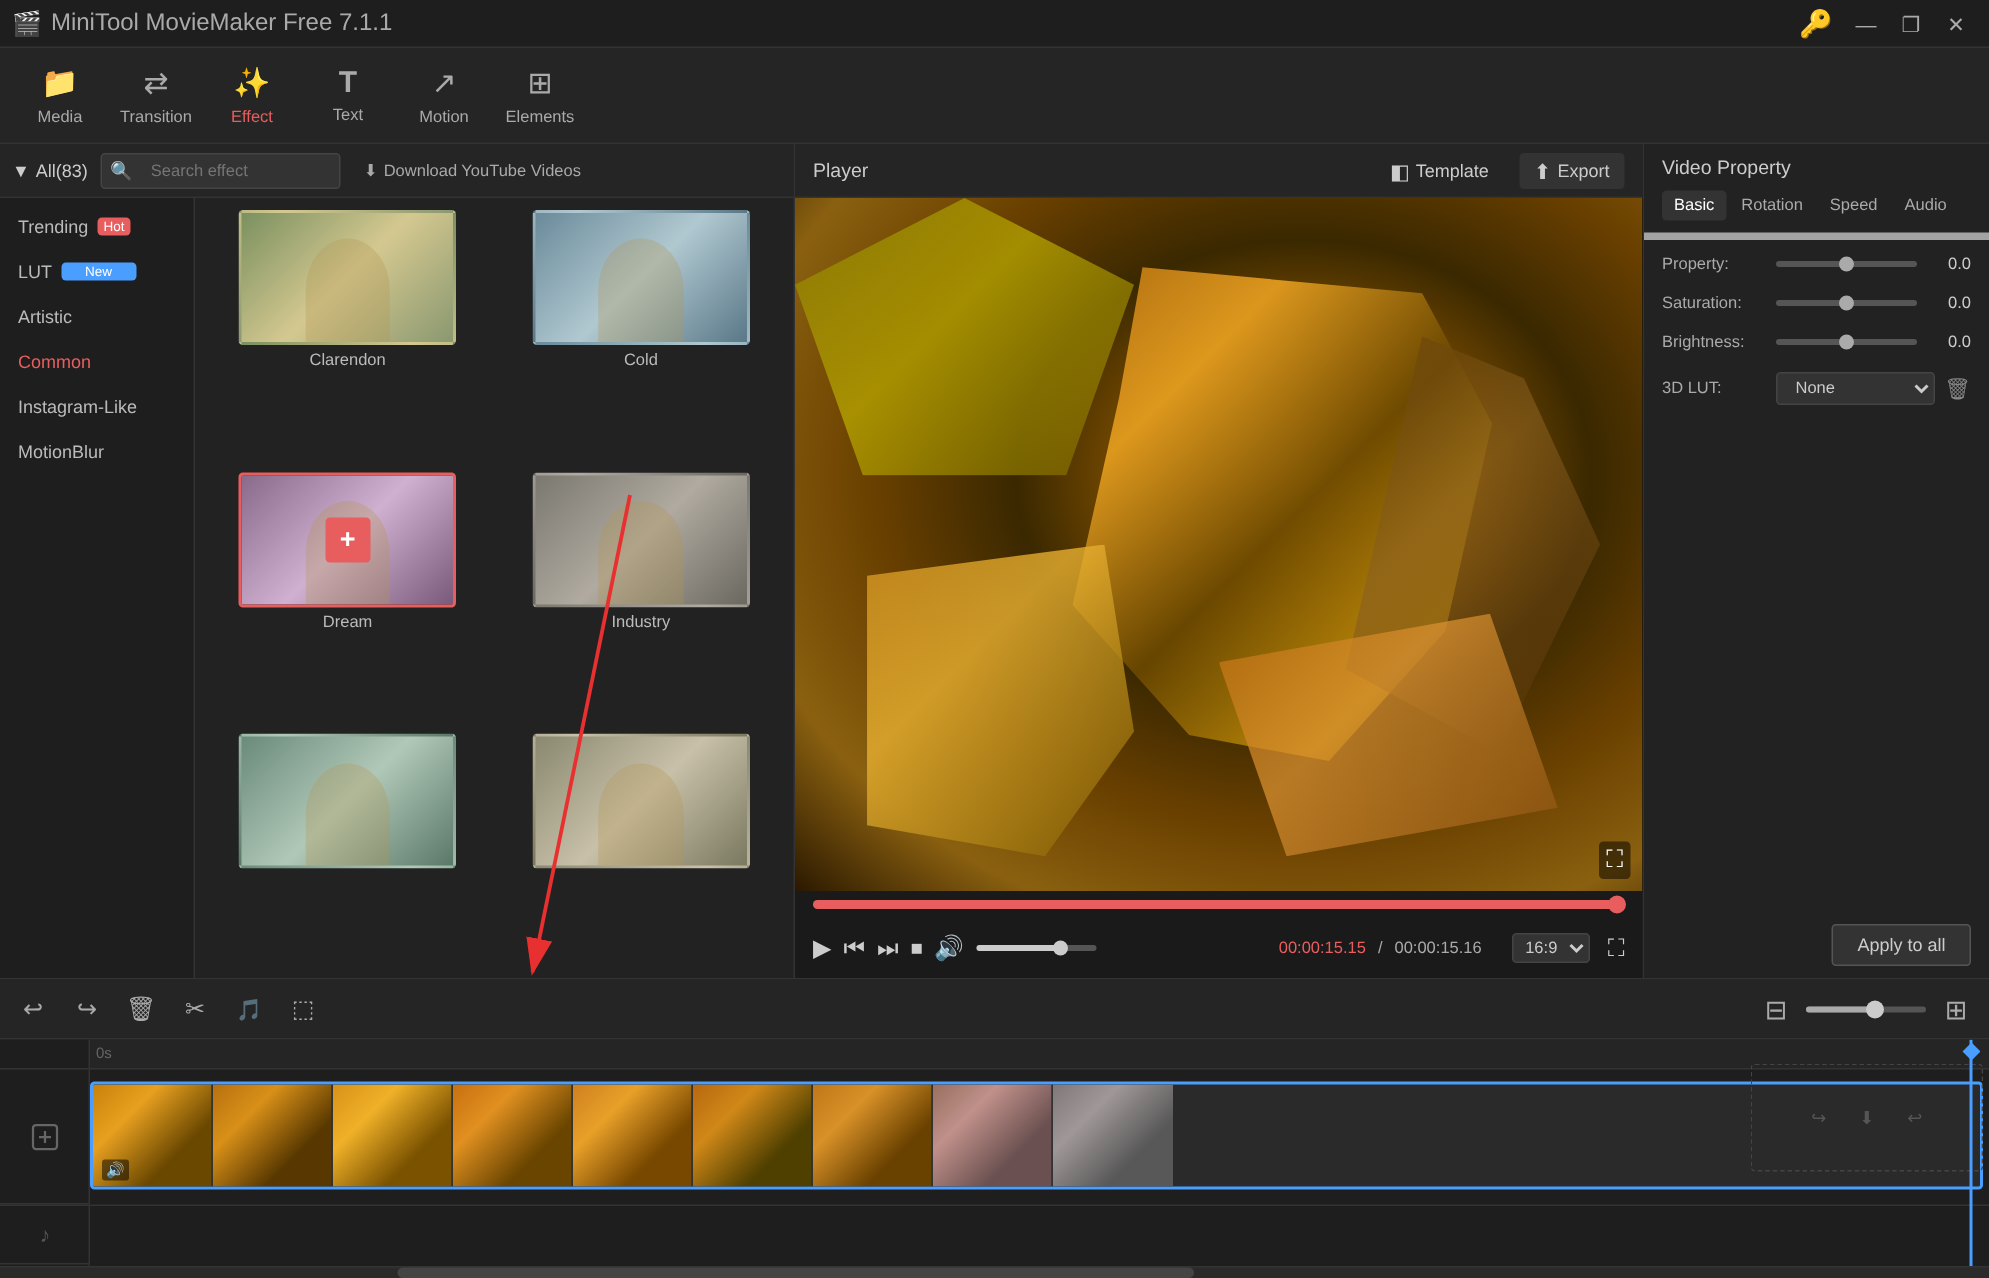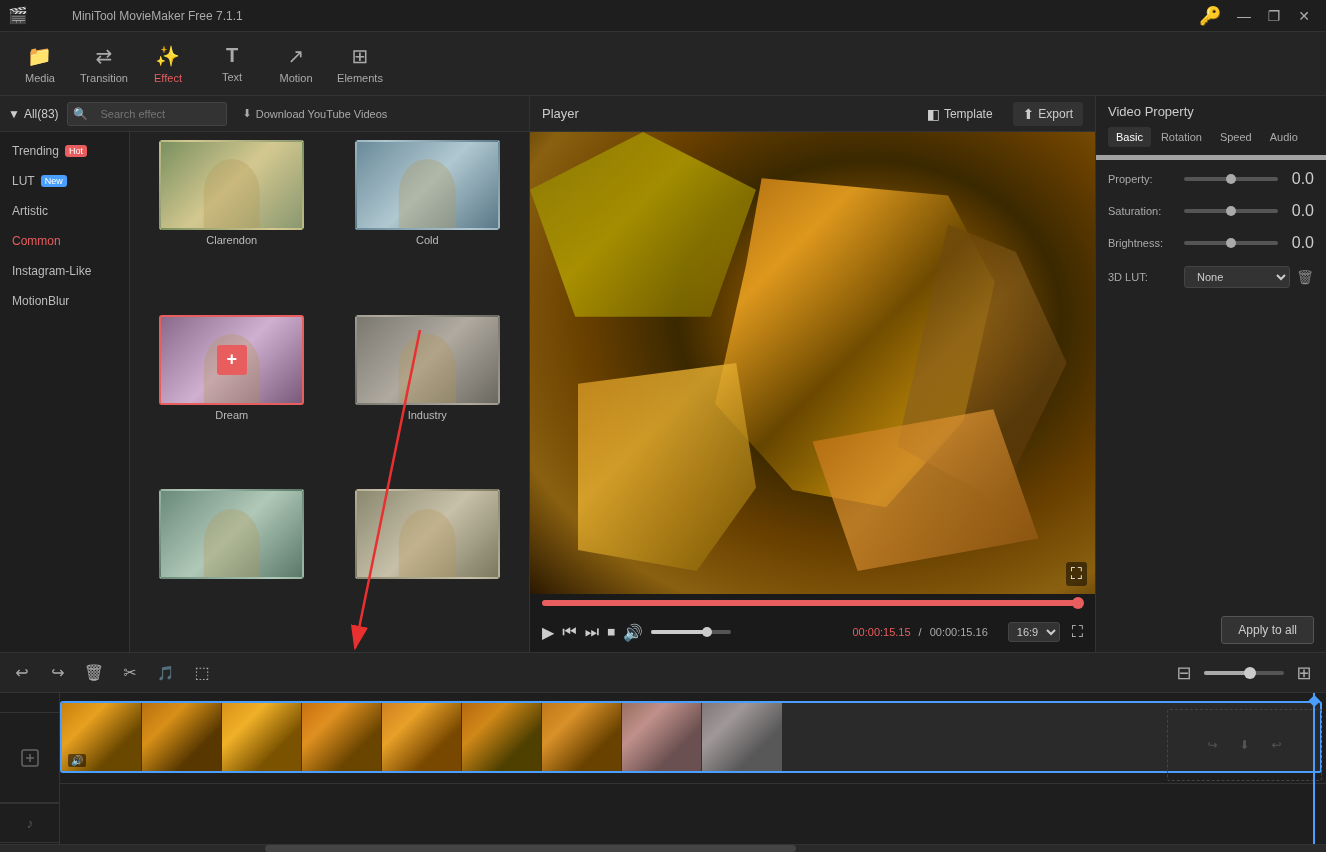--- a/index.html
+++ b/index.html
@@ -23,21 +23,21 @@
     #effect-search { background: #333; border: 1px solid #444; border-radius: 3px; color: #ccc; padding: 3px 8px; font-size: 11px; width: 160px; }
     .yt-download { color: #aaa; font-size: 11px; display: flex; align-items: center; gap: 4px; cursor: pointer; margin-left: 8px; }
     .all-badge { color: #ccc; font-size: 12px; display: flex; align-items: center; gap: 4px; cursor: pointer; }
 
     
     #effects-body { display: flex; flex: 1; overflow: hidden; }
     #effects-sidebar { width: 130px; background: #1e1e1e; border-right: 1px solid #333; padding: 4px 0; overflow-y: auto; }
     .sidebar-item { padding: 8px 12px; cursor: pointer; font-size: 12px; color: #bbb; display: flex; align-items: center; gap: 6px; }
     .sidebar-item.active { color: #e85d5d; }
     .badge-hot { background: #e85d5d; color: #fff; font-size: 9px; padding: 1px 4px; border-radius: 3px; }
-    .badge-new { background: #4a9eff; color: #fff; font-size: 9px; padding: 1px 4px; border-radius: 3px; }
+    .badge-new { background: #4a9eff; color: #fff; font-size: 9px; padding: 1px 16px; border-radius: 3px; }
 
     #effects-grid { flex: 1; overflow-y: auto; padding: 8px; display: grid; grid-template-columns: 1fr 1fr; gap: 8px; }
     .effect-item { display: flex; flex-direction: column; align-items: center; gap: 4px; cursor: pointer; }
     .effect-thumb { width: 145px; height: 90px; background: #333; border-radius: 3px; overflow: hidden; position: relative; border: 2px solid transparent; }
     .effect-thumb.selected { border-color: #e85d5d; }
     .effect-thumb-overlay { position: absolute; inset: 0; display: flex; align-items: center; justify-content: center; }
     .add-btn { width: 30px; height: 30px; background: #e85d5d; border-radius: 3px; display: flex; align-items: center; justify-content: center; color: #fff; font-size: 18px; font-weight: bold; }
     .effect-label { font-size: 11px; color: #bbb; }
 
     
@@ -66,21 +66,21 @@
     #right-panel { width: 230px; background: #222; display: flex; flex-direction: column; }
     #right-panel-header { padding: 8px 12px; border-bottom: 5px solid #a3a3a3; }
     #right-panel-title { font-size: 13px; color: #ccc; margin-bottom: 8px; }
     .prop-tabs { display: flex; gap: 2px; }
     .prop-tab { padding: 4px 8px; font-size: 11px; color: #aaa; cursor: pointer; border-radius: 3px; }
     .prop-tab.active { background: #333; color: #fff; }
     .prop-body { padding: 10px 12px; display: flex; flex-direction: column; gap: 14px; }
     .prop-row { display: flex; align-items: center; gap: 6px; }
     .prop-label { width: 70px; color: #aaa; font-size: 11px; }
     .prop-slider { flex: 1; height: 4px; background: #555; border-radius: 2px; position: relative; cursor: pointer; }
-    .prop-value { width: 30px; text-align: right; color: #ccc; font-size: 16px; }
+    .prop-value { width: 30px; text-align: right; color: #ccc; font-size: 11px; }
     .prop-row-lut { display: flex; align-items: center; gap: 6px; }
     .lut-select { background: #333; border: 1px solid #444; color: #ccc; font-size: 11px; padding: 3px 8px; border-radius: 3px; flex: 1; }
     .lut-delete { color: #888; cursor: pointer; font-size: 14px; }
 
     
     #timeline { height: 200px; background: #1e1e1e; border-top: 1px solid #333; display: flex; flex-direction: column; }
     #timeline-toolbar { height: 40px; background: #252525; display: flex; align-items: center; padding: 0 8px; gap: 8px; border-bottom: 1px solid #333; }
     .tl-btn { color: #aaa; font-size: 16px; cursor: pointer; background: none; border: none; width: 28px; height: 28px; display: flex; align-items: center; justify-content: center; border-radius: 3px; }
     .tl-spacer { flex: 1; }
     .tl-zoom { display: flex; align-items: center; gap: 6px; }
@@ -115,21 +115,21 @@
     .thumb-b1 { background: linear-gradient(135deg, #6a8a7a 0%, #b0c8b8 50%, #5a7868 100%); }
     .thumb-b2 { background: linear-gradient(135deg, #8a8870 0%, #c8c0a8 50%, #7a7860 100%); }
 
     .person-overlay { position: absolute; bottom: 0; left: 50%; transform: translateX(-50%); width: 40%; height: 80%; background: rgba(180,150,80,0.3); border-radius: 50% 50% 0 0; }
   </style>
 </head>
 <body>
 
 <div id="titlebar">
   <span style="margin-right:6px; font-size:16px;">🎬</span>
-  <span style="flex:1; font-size:12px; color:#aaa;margin-left:38px;">MiniTool MovieMaker Free 7.1.1</span>
+  <span style="flex:1; font-size:16px; color:#aaa;">MiniTool MovieMaker Free 7.1.1</span>
   <span style="color:#f0b429; font-size:18px; margin-right:8px; cursor:pointer;">🔑</span>
   <div style="display:flex; gap:2px;">
     <button style="width:28px; height:20px; background:none; border:none; color:#aaa; cursor:pointer; font-size:14px;">—</button>
     <button style="width:28px; height:20px; background:none; border:none; color:#aaa; cursor:pointer; font-size:14px;">❐</button>
     <button style="width:28px; height:20px; background:none; border:none; color:#aaa; cursor:pointer; font-size:14px;">✕</button>
   </div>
 </div>
 
 <div id="toolbar">
   <div class="tool-item">
@@ -394,20 +394,23 @@
             <line x1="6" y1="10" x2="14" y2="10" stroke="#666" stroke-width="1.5"></line>
           </svg>
       </div>
       <div class="tl-track-icon" style="height:40px; border-top:1px solid #333;">
         <span style="font-size:14px; color:#555;">♪</span>
       </div>
     </div>
 
     <div id="timeline-tracks" style="flex:1; position:relative;">
 
+      <div class="time-ruler">
+        <span class="time-marker" style="left:4px;">0s</span>
+      </div>
 
       <div class="playhead" style="left: calc(100% * 0.99); position:absolute; top:0; bottom:0; width:2px; background:#4a9eff; z-index:10;">
 
         <div class="playhead-diamond" style="position:absolute; top:2px; left:-5px; width:12px; height:12px; background:#4a9eff; clip-path:polygon(50% 0%,100% 50%,50% 100%,0% 50%);"></div>
       </div>
 
       <div id="video-track" style="position:relative; height:90px;">
         <div class="video-clip" style="position:absolute; left:0; top:8px; right:4px; height:72px; border:2px solid #4a9eff; border-radius:3px; overflow:hidden; background:#2a2a2a; display:flex;">
 
           <div style="width:80px; height:68px; background:linear-gradient(135deg, #c8820a 0%, #e8a020 30%, #6a4800 70%); flex-shrink:0; border-right:1px solid #333;"></div>

